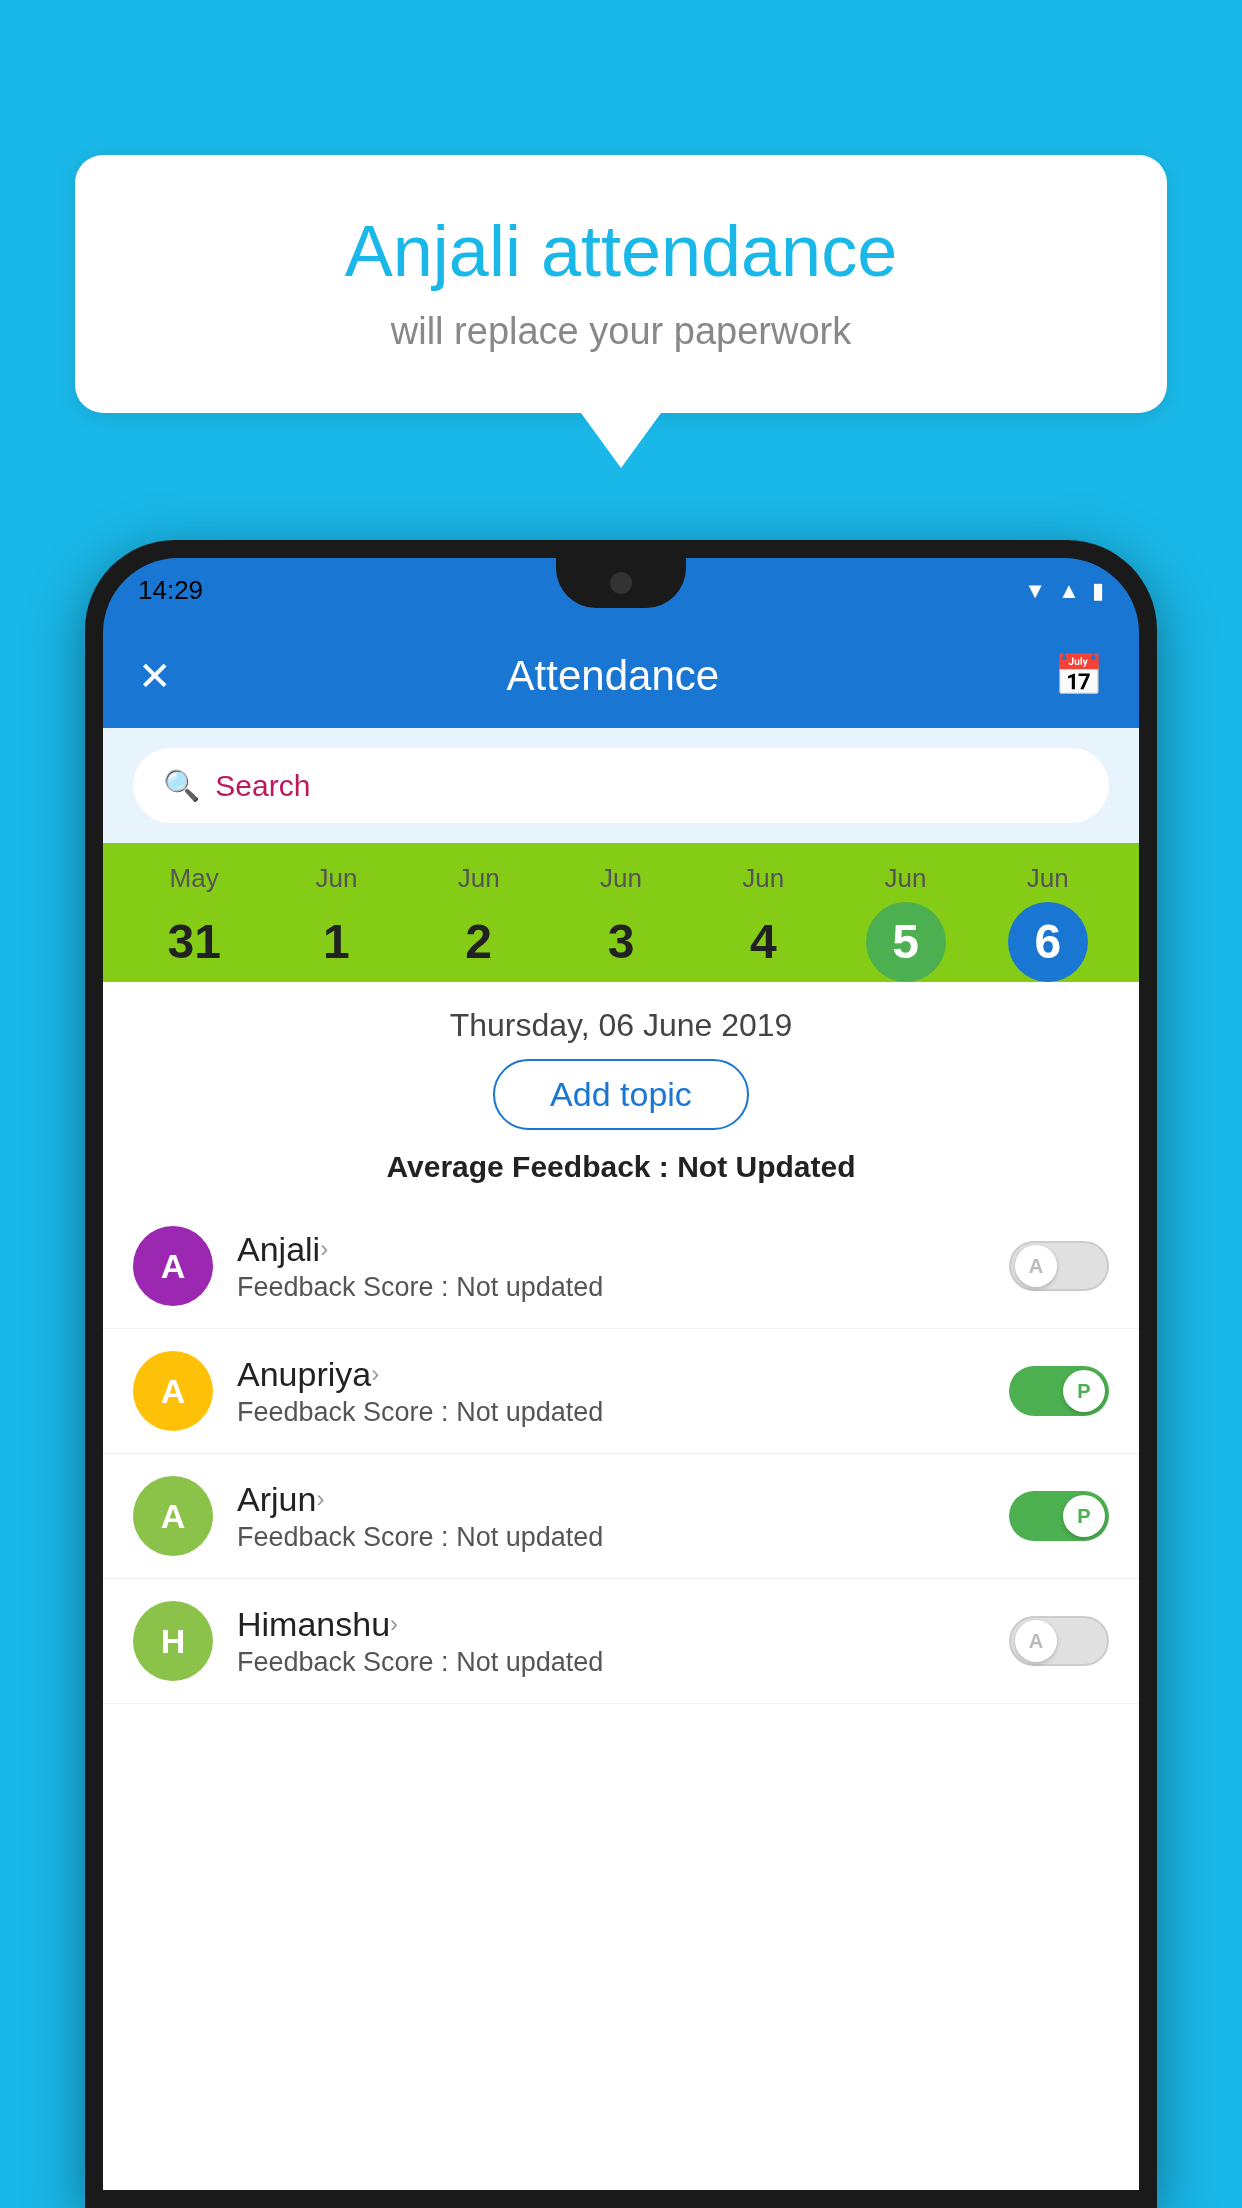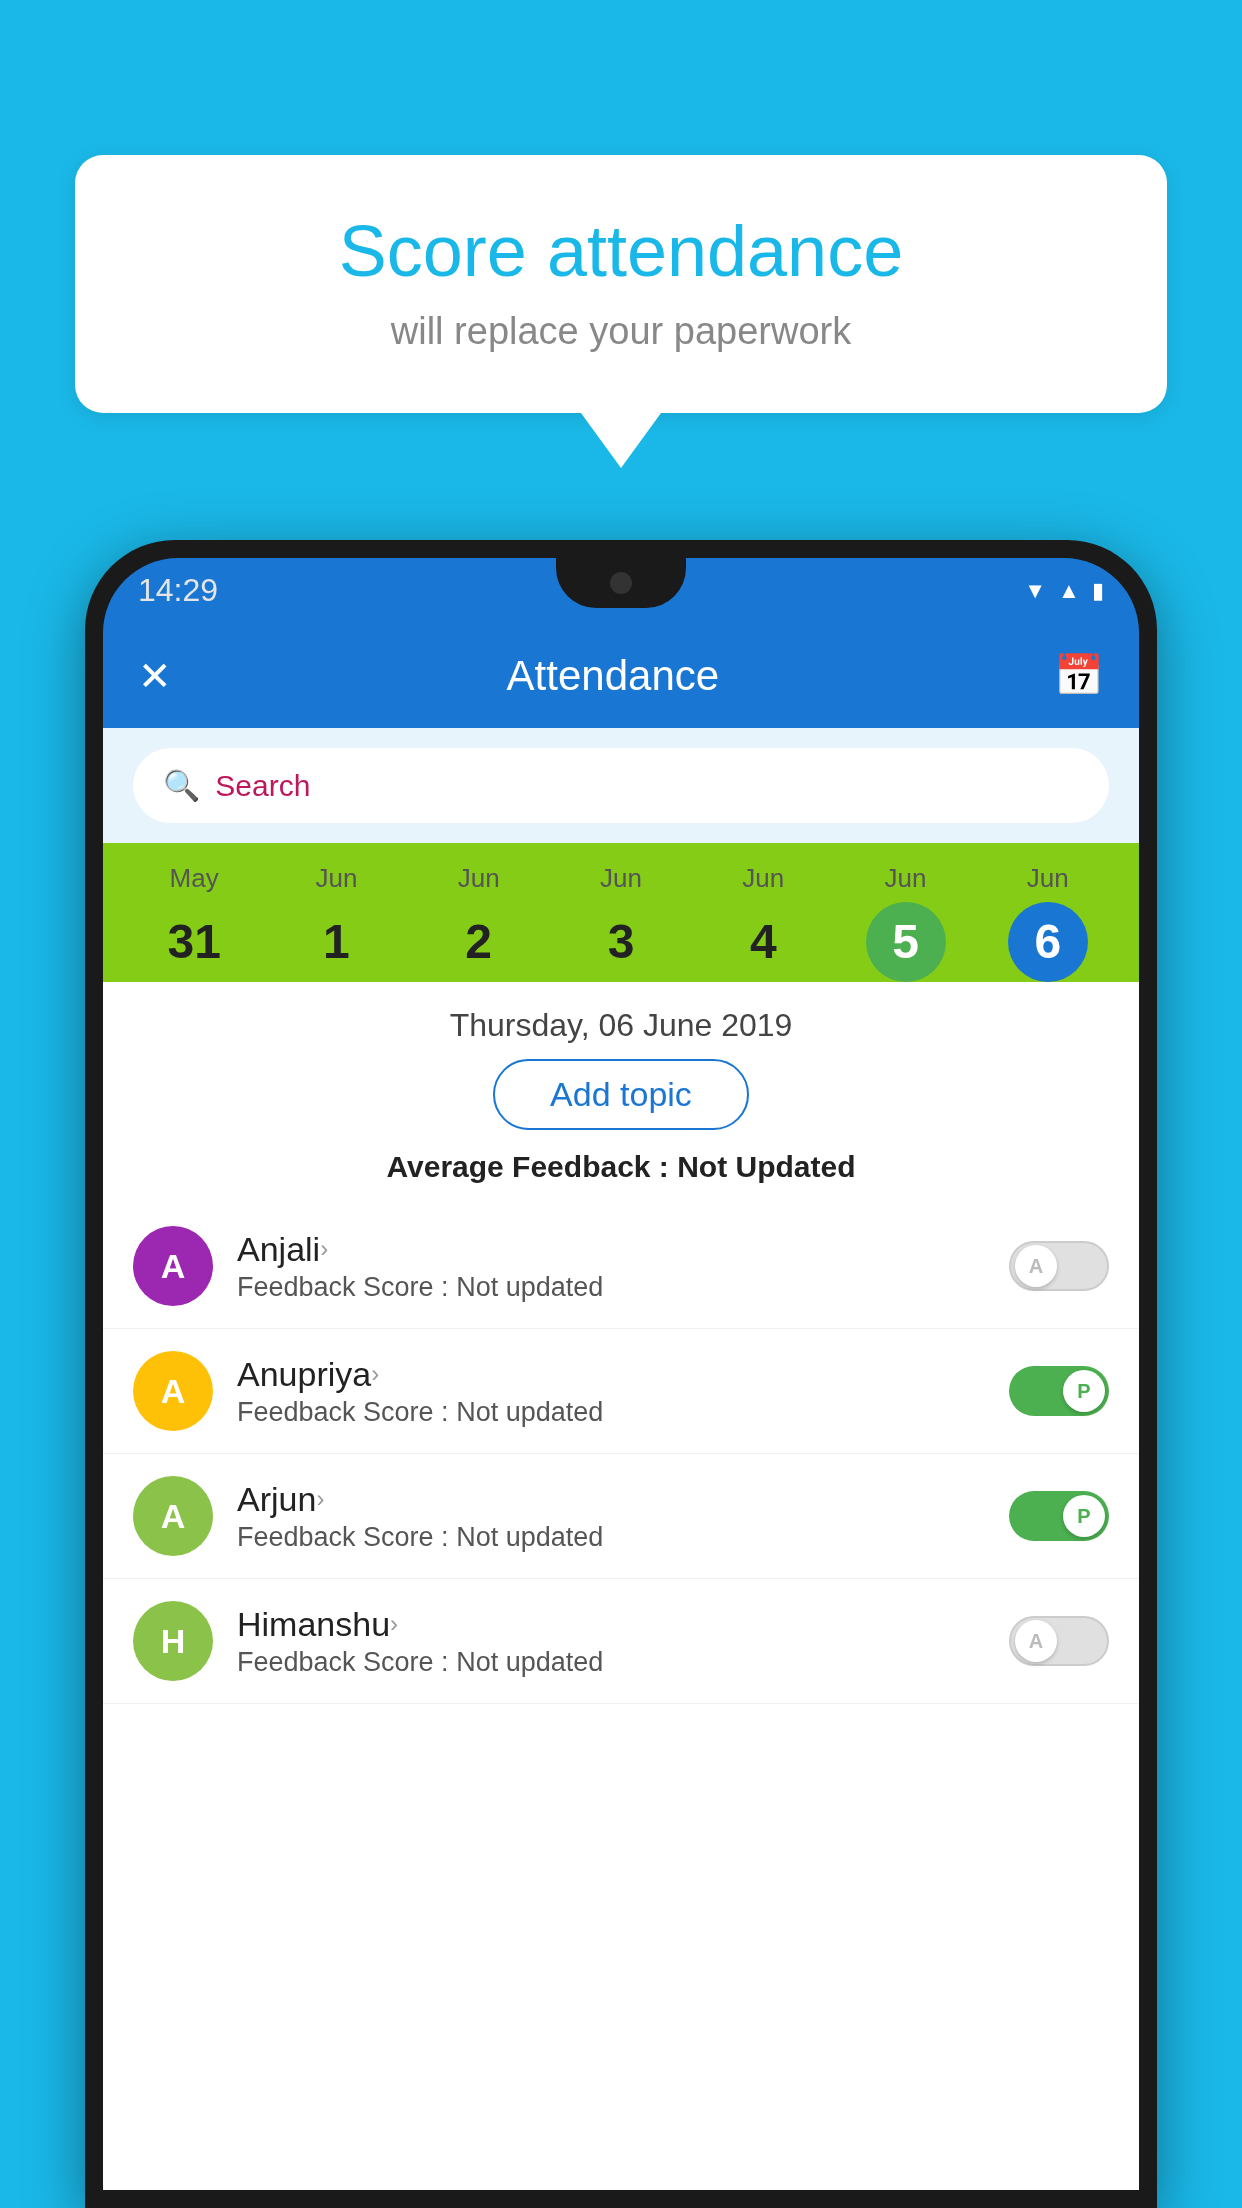--- a/index.html
+++ b/index.html
@@ -68,22 +68,22 @@
     
     .status-bar {
       background: #1976d2;
       height: 65px;
       display: flex;
       align-items: center;
       padding: 0 35px;
       position: relative;
     }
     .status-time {
-      color: #e5e5e5;
-      font-size: 32px;
+      color: #000000;
+      font-size: 26px;
       font-weight: 500;
     }
     .status-icons {
       margin-left: auto;
       display: flex;
       align-items: center;
       gap: 12px;
     }
     .status-icons span {
       color: white;
@@ -315,21 +315,21 @@
     }
     .toggle.on .toggle-knob {
       color: #4caf50;
     }
   </style>
 </head>
 <body>
 
 <div class="speech-bubble-container">
   <div class="speech-bubble">
-    <div class="speech-bubble-title">Score attendance</div>
+    <div class="speech-bubble-title">Anjali attendance</div>
     <div class="speech-bubble-subtitle">will replace your paperwork</div>
   </div>
   <div class="speech-bubble-pointer"></div>
 </div>
 
 <div class="phone-frame">
   <div class="phone-inner">
 
     <div class="status-bar">
       <div class="notch">

